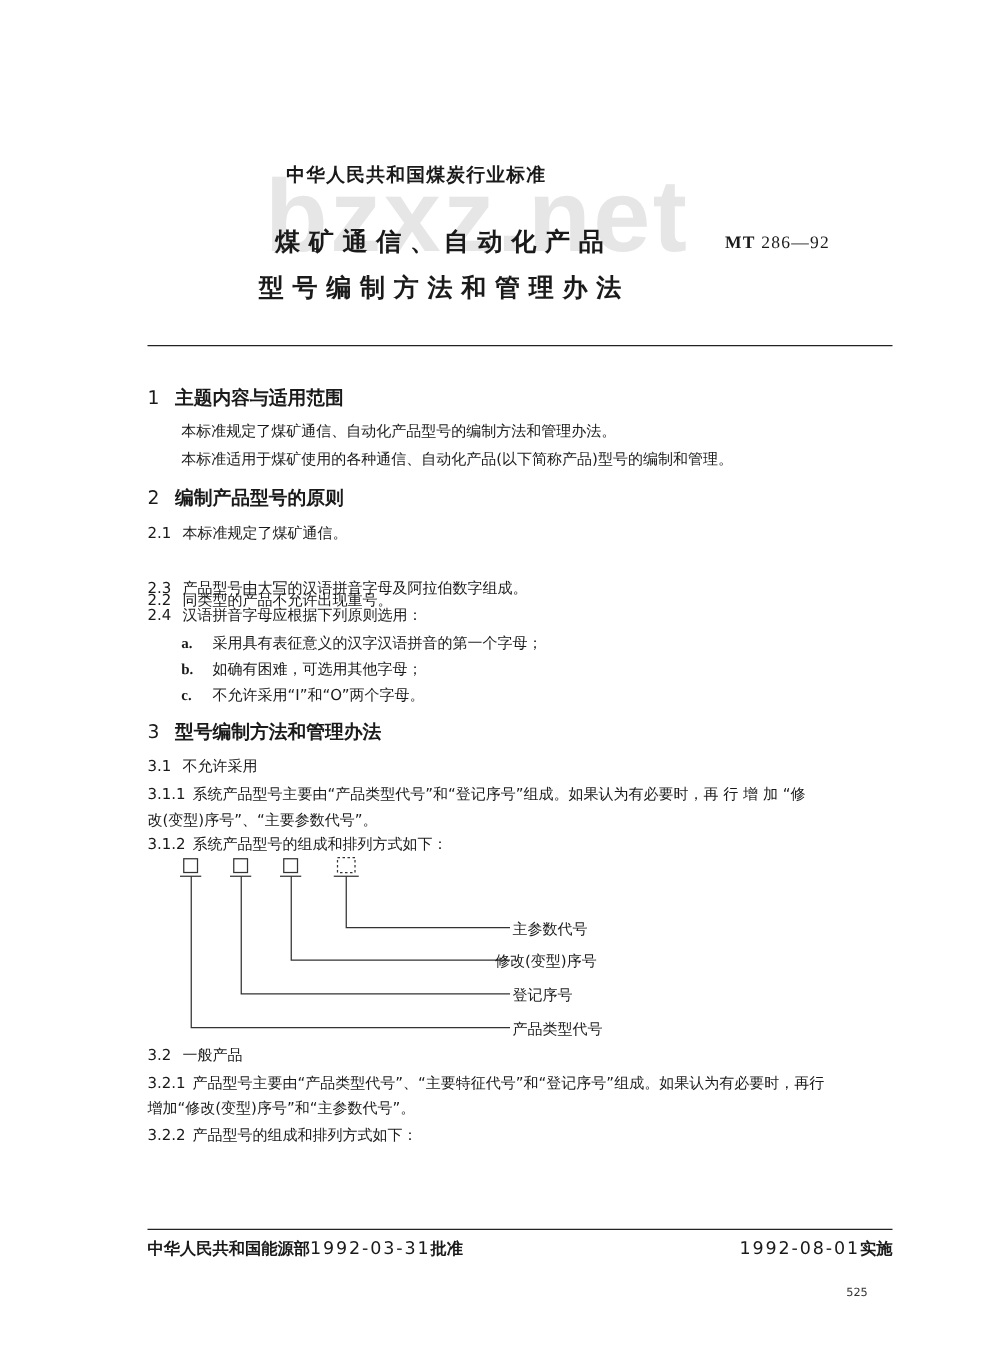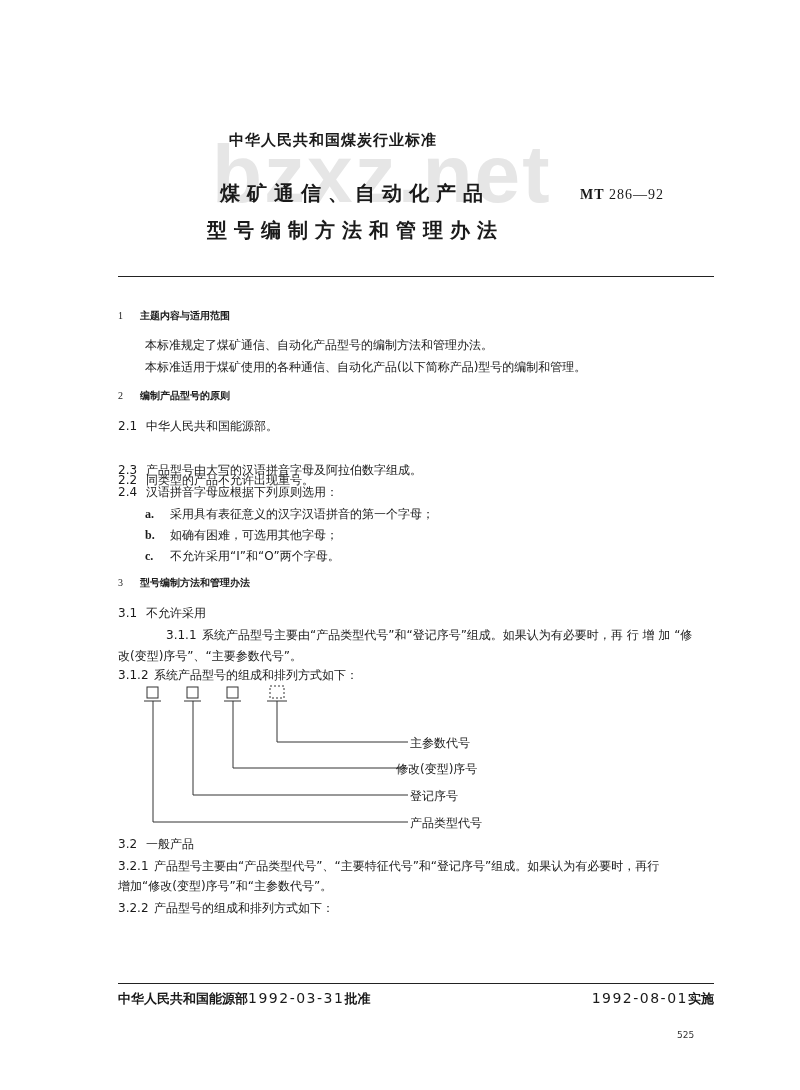--- a/index.html
+++ b/index.html
@@ -13,21 +13,21 @@
       left:212px; top:133px; font-family:"Liberation Sans", sans-serif;
       font-weight:bold; font-size:82px; color:#e6e6e6; letter-spacing:2px;
       line-height:1; z-index:0;
     }
     .std-org { left:229px; top:131px; font-size:15px; font-weight:bold; letter-spacing:1px; z-index:1; }
     .title1 { left:220px; top:180px; font-size:20px; font-weight:bold; letter-spacing:7px; z-index:1; }
     .title2 { left:207px; top:217px; font-size:20px; font-weight:bold; letter-spacing:7px; z-index:1; }
     .std-code { left:580px; top:187px; font-family:"Liberation Serif", serif; font-size:14px; letter-spacing:1px; z-index:1; }
     .std-code .mt { font-weight:bold; }
     .rule { left:118px; width:596px; height:0; border-top:1.5px solid #222; }
-    .h1 { font-size:10px; font-weight:bold;font-family:Liberation Serif, serif; }
+    .h1 { font-size:15px; font-weight:bold; }
     .h1 .num { display:inline-block; width:22px; font-weight:normal; }
     .p { font-size:12px; }
     .num2 { display:inline-block; width:28px; }
     .num3 { display:inline-block; width:36px; }
     .letter { display:inline-block; width:25px; font-family:"Liberation Serif", serif; font-weight:bold; }
     .diagram { position:absolute; left:0; top:0; width:800px; height:1090px; pointer-events:none; }
     .dlabel { font-size:12px; }
     .footer-left { left:118px; top:990px; font-size:13px; font-weight:bold; }
     .footer-left .date, .footer-right .date { font-weight:normal; letter-spacing:1.5px; font-size:14px; }
     .footer-right { right:86px; top:990px; font-size:13px; font-weight:bold; }
@@ -49,21 +49,21 @@
 <div class="abs h1" style="left:118px; top:309px;">
   <span class="num">1</span><span>主题内容与适用范围</span>
 </div>
 <div class="abs p" style="left:145px; top:337px;">本标准规定了煤矿通信、自动化产品型号的编制方法和管理办法。</div>
 <div class="abs p" style="left:145px; top:359px;">本标准适用于煤矿使用的各种通信、自动化产品(以下简称产品)型号的编制和管理。</div>
 
 <div class="abs h1" style="left:118px; top:389px;">
   <span class="num">2</span><span>编制产品型号的原则</span>
 </div>
 <div class="abs p" style="left:118px; top:418px;">
-  <span class="num2">2.1</span><span>中华人民共和国能源部。</span>
+  <span class="num2">2.1</span><span>本标准规定了煤矿通信。</span>
 </div>
 <div class="abs p" style="left:118px; top:460px;margin-top:12px;">
   <span class="num2">2.2</span><span>同类型的产品不允许出现重号。</span>
 </div>
 <div class="abs p" style="left:118px; top:462px;">
   <span class="num2">2.3</span><span>产品型号由大写的汉语拼音字母及阿拉伯数字组成。</span>
 </div>
 <div class="abs p" style="left:118px; top:484px;">
   <span class="num2">2.4</span><span>汉语拼音字母应根据下列原则选用：</span>
 </div>
@@ -76,21 +76,21 @@
 <div class="abs p" style="left:145px; top:548px;">
   <span class="letter">c.</span><span>不允许采用“I”和“O”两个字母。</span>
 </div>
 
 <div class="abs h1" style="left:118px; top:576px;">
   <span class="num">3</span><span>型号编制方法和管理办法</span>
 </div>
 <div class="abs p" style="left:118px; top:605px;">
   <span class="num2">3.1</span><span>不允许采用</span>
 </div>
-<div class="abs p" style="left:118px; top:627px;margin-left:48px;">
+<div class="abs p" style="left:118px; top:627px;">
   <span class="num3">3.1.1</span><span>系统产品型号主要由“产品类型代号”和“登记序号”组成。如果认为有必要时，再 行 增 加 “修</span>
 </div>
 <div class="abs p" style="left:118px; top:648px;">改(变型)序号”、“主要参数代号”。</div>
 <div class="abs p" style="left:118px; top:667px;">
   <span class="num3">3.1.2</span><span>系统产品型号的组成和排列方式如下：</span>
 </div>
 
 <svg class="diagram" viewBox="0 0 800 1090" xmlns="http://www.w3.org/2000/svg">
   <g stroke="#333" stroke-width="1" fill="none">
 

